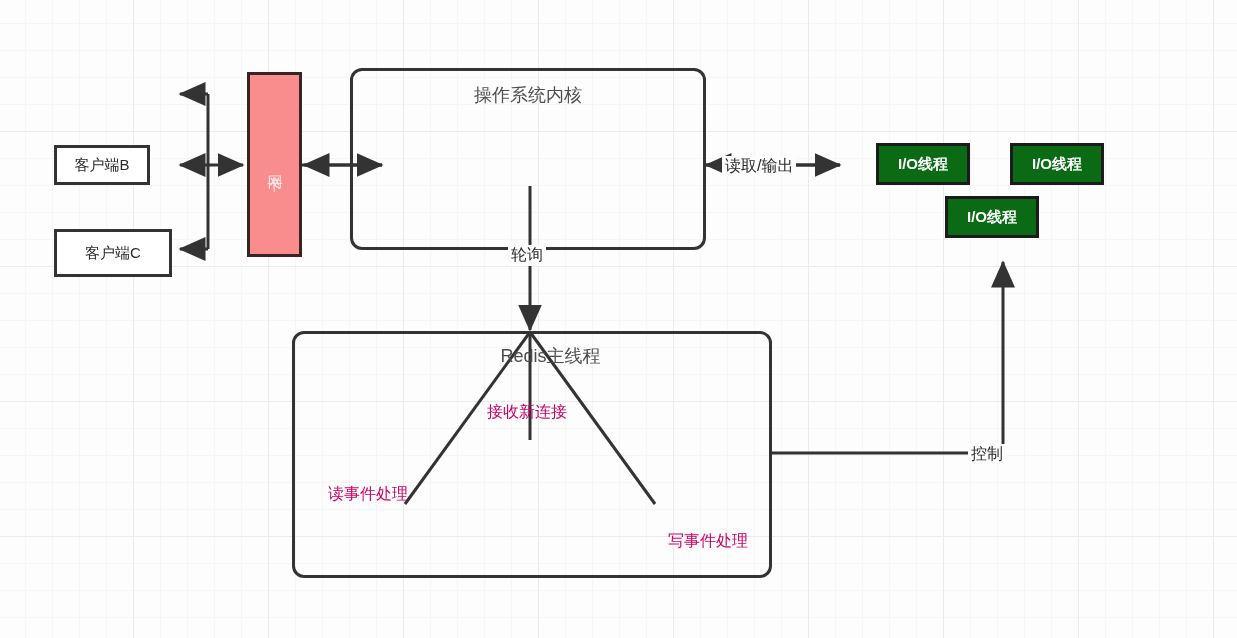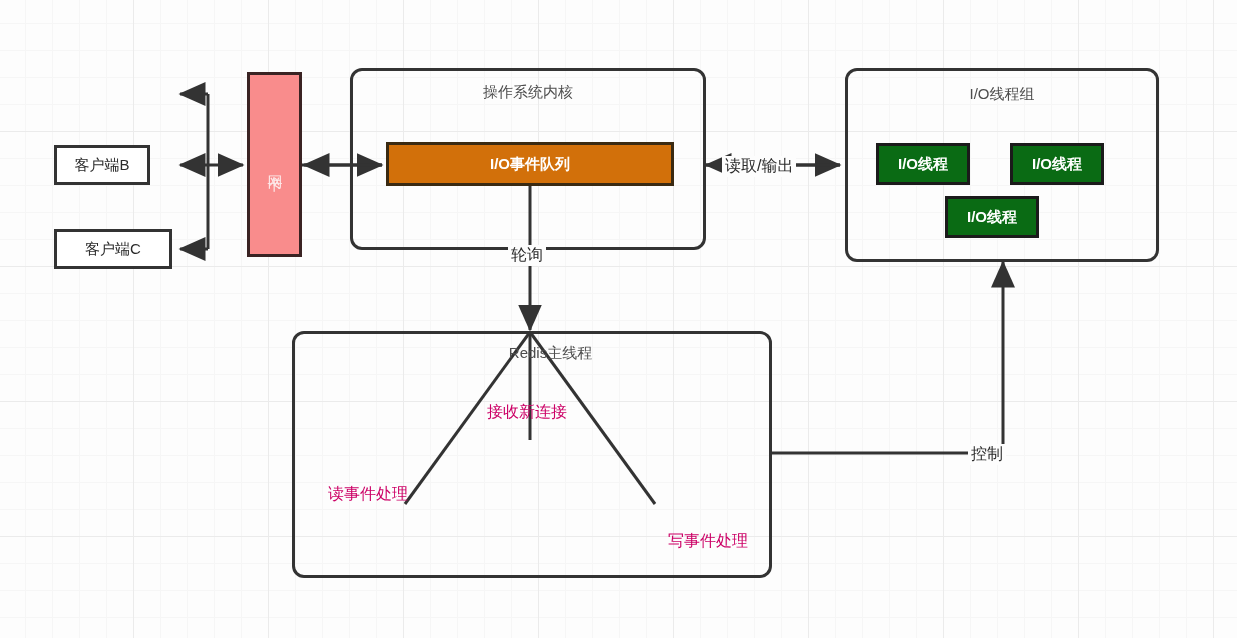--- a/index.html
+++ b/index.html
@@ -49,21 +49,21 @@
     border-radius: 12px;
     background: transparent;
     display: block;
   }
   .container-title {
     position: absolute;
     left: 0;
     right: 0;
     text-align: center;
     color: #4d4d4d;
-    font-size: 15px;
+    font-size: 18px;
   }
   .filled-box {
     border: 3px solid #2e2a1f;
     color: #ffffff;
     font-size: 15px;
     font-weight: bold;
   }
   .nic-box {
     border: 3px solid #3a2323;
     background: #f98c8c;
@@ -115,38 +115,32 @@
     <line x1="530" y1="332" x2="530" y2="440" stroke="#333333" stroke-width="3"></line>
     <line x1="530" y1="332" x2="405" y2="504" stroke="#333333" stroke-width="3"></line>
     <line x1="530" y1="332" x2="655" y2="504" stroke="#333333" stroke-width="3"></line>
 
     <polyline points="772,453 1003,453 1003,262" fill="none" stroke="#333333" stroke-width="3" marker-end="url(#arrow)"></polyline>
   </svg>
 
   <div class="node plain-box" style="left:54px; top:145px; width:96px; height:40px;">
     <span>客户端B</span>
   </div>
-  <div class="node plain-box" style="left:54px; top:229px; width:118px; height:40px;">
+  <div class="node plain-box" style="left:54px; top:229px; width:118px; height:48px;">
     <span>客户端C</span>
   </div>
 
   <div class="node nic-box" style="left:247px; top:72px; width:55px; height:185px;">
     <span>网卡</span>
   </div>
 
   <div class="node container-box" style="left:350px; top:68px; width:356px; height:182px;">
     <div class="container-title" style="top:12px;">操作系统内核</div>
   </div>
-  <div class="node filled-box" style="left:386px; top:142px; width:288px; height:44px; background:#d2700a; border-color:#3a2a12;">
-    <span>I/O事件队列</span>
-  </div>
 
-  <div class="node container-box" style="left:845px; top:68px; width:314px; height:194px;">
-    <div class="container-title" style="top:14px;">I/O线程组</div>
-  </div>
   <div class="node filled-box" style="left:876px; top:143px; width:94px; height:42px; background:#0a6b14; border-color:#1b1b1b;">
     <span>I/O线程</span>
   </div>
   <div class="node filled-box" style="left:1010px; top:143px; width:94px; height:42px; background:#0a6b14; border-color:#1b1b1b;">
     <span>I/O线程</span>
   </div>
   <div class="node filled-box" style="left:945px; top:196px; width:94px; height:42px; background:#0a6b14; border-color:#1b1b1b;">
     <span>I/O线程</span>
   </div>
 

